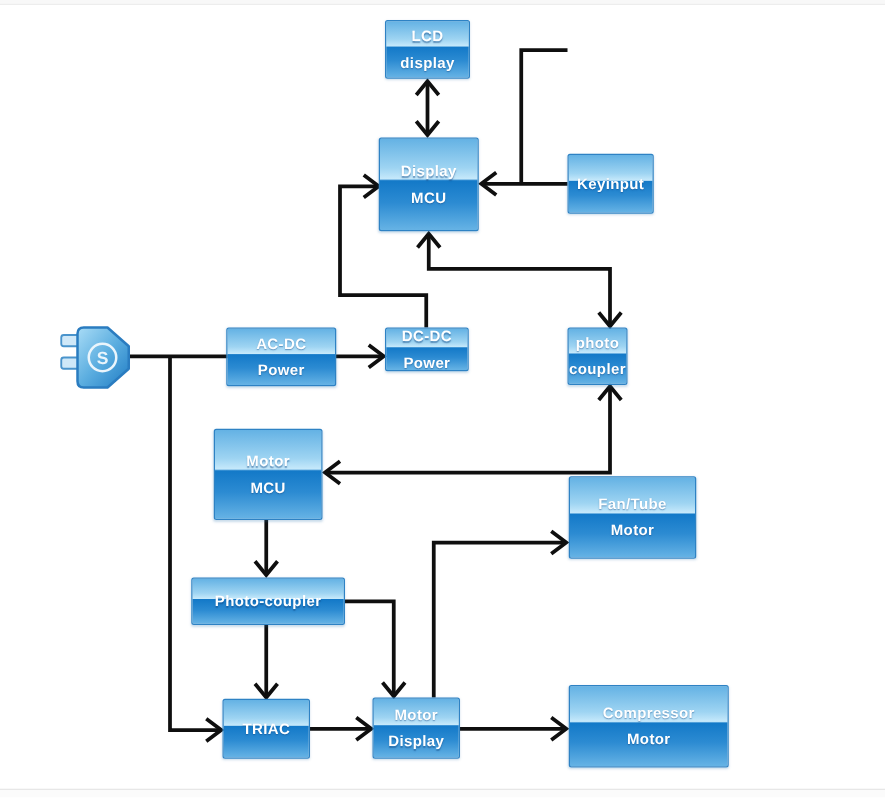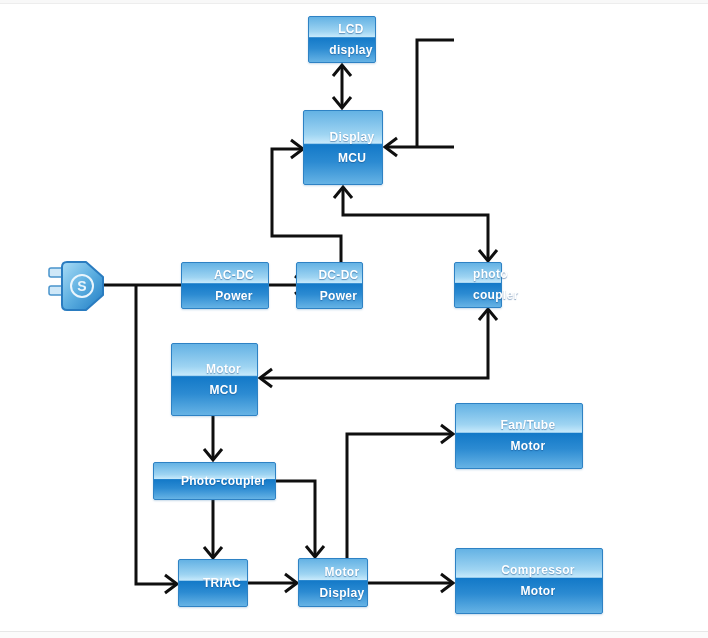--- a/index.html
+++ b/index.html
@@ -15,21 +15,20 @@
   .wire,.head{stroke:#0f0f0f;stroke-width:3;fill:none;}
   .node{
     position:absolute;box-sizing:border-box;
     background:linear-gradient(180deg,#64b2e4 0%,#9ed4f2 32%,#c6e9fb 44%,#1379c8 46%,#2c8bd2 70%,#66b3e5 100%);
     border:1px solid #2e82c4;border-radius:2px;
     display:flex;flex-direction:column;justify-content:center;
     color:#ffffff;font-weight:bold;font-size:12px;text-align:center;
     letter-spacing:.3px;text-shadow:0 1px 1px rgba(16,70,130,.5);
     box-shadow:0 1px 2px rgba(40,110,170,.25);
     cursor:default;
-    padding-left:18px;
   }
   .node .nl{display:block;line-height:21px;}
 </style>
 </head>
 <body>
 
 <div id="canvas">
   <div class="frame-top"></div>
   <div class="frame-bottom"></div>
 
@@ -131,27 +130,31 @@
     <span class="nl">LCD</span>
     <span class="nl">display</span>
   </div>
 
 
   <div class="node" style="left:303px;top:110px;width:80px;height:75px">
     <span class="nl">Display</span>
     <span class="nl">MCU</span>
   </div>
 
+  <div class="node" style="left:454px;top:123px;width:69px;height:48px">
+    <span class="nl">Keyinput</span>
+    <span class="nl"></span>
+  </div>
 
   <div class="node" style="left:181px;top:262px;width:88px;height:47px">
     <span class="nl">AC-DC</span>
     <span class="nl">Power</span>
   </div>
 
-  <div class="node" style="left:296px;top:262px;width:67px;height:47px">
+  <div class="node" style="left:308px;top:262px;width:67px;height:35px">
     <span class="nl">DC-DC</span>
     <span class="nl">Power</span>
   </div>
 
   <div class="node" style="left:454px;top:262px;width:48px;height:46px">
     <span class="nl">photo</span>
     <span class="nl">coupler</span>
   </div>
 
   <div class="node" style="left:171px;top:343px;width:87px;height:73px">
@@ -167,22 +170,22 @@
   <div class="node" style="left:178px;top:559px;width:70px;height:48px">
     <span class="nl">TRIAC</span>
     <span class="nl"></span>
   </div>
 
   <div class="node" style="left:298px;top:558px;width:70px;height:49px">
     <span class="nl">Motor</span>
     <span class="nl">Display</span>
   </div>
 
-  <div class="node" style="left:455px;top:403px;width:128px;height:66px">
+  <div class="node" style="left:455px;top:381px;width:102px;height:66px">
     <span class="nl">Fan/Tube</span>
     <span class="nl">Motor</span>
   </div>
 
-  <div class="node" style="left:455px;top:548px;width:148px;height:66px">
+  <div class="node" style="left:455px;top:548px;width:128px;height:66px">
     <span class="nl">Compressor</span>
     <span class="nl">Motor</span>
   </div>
 </div>
 
 </body></html>

